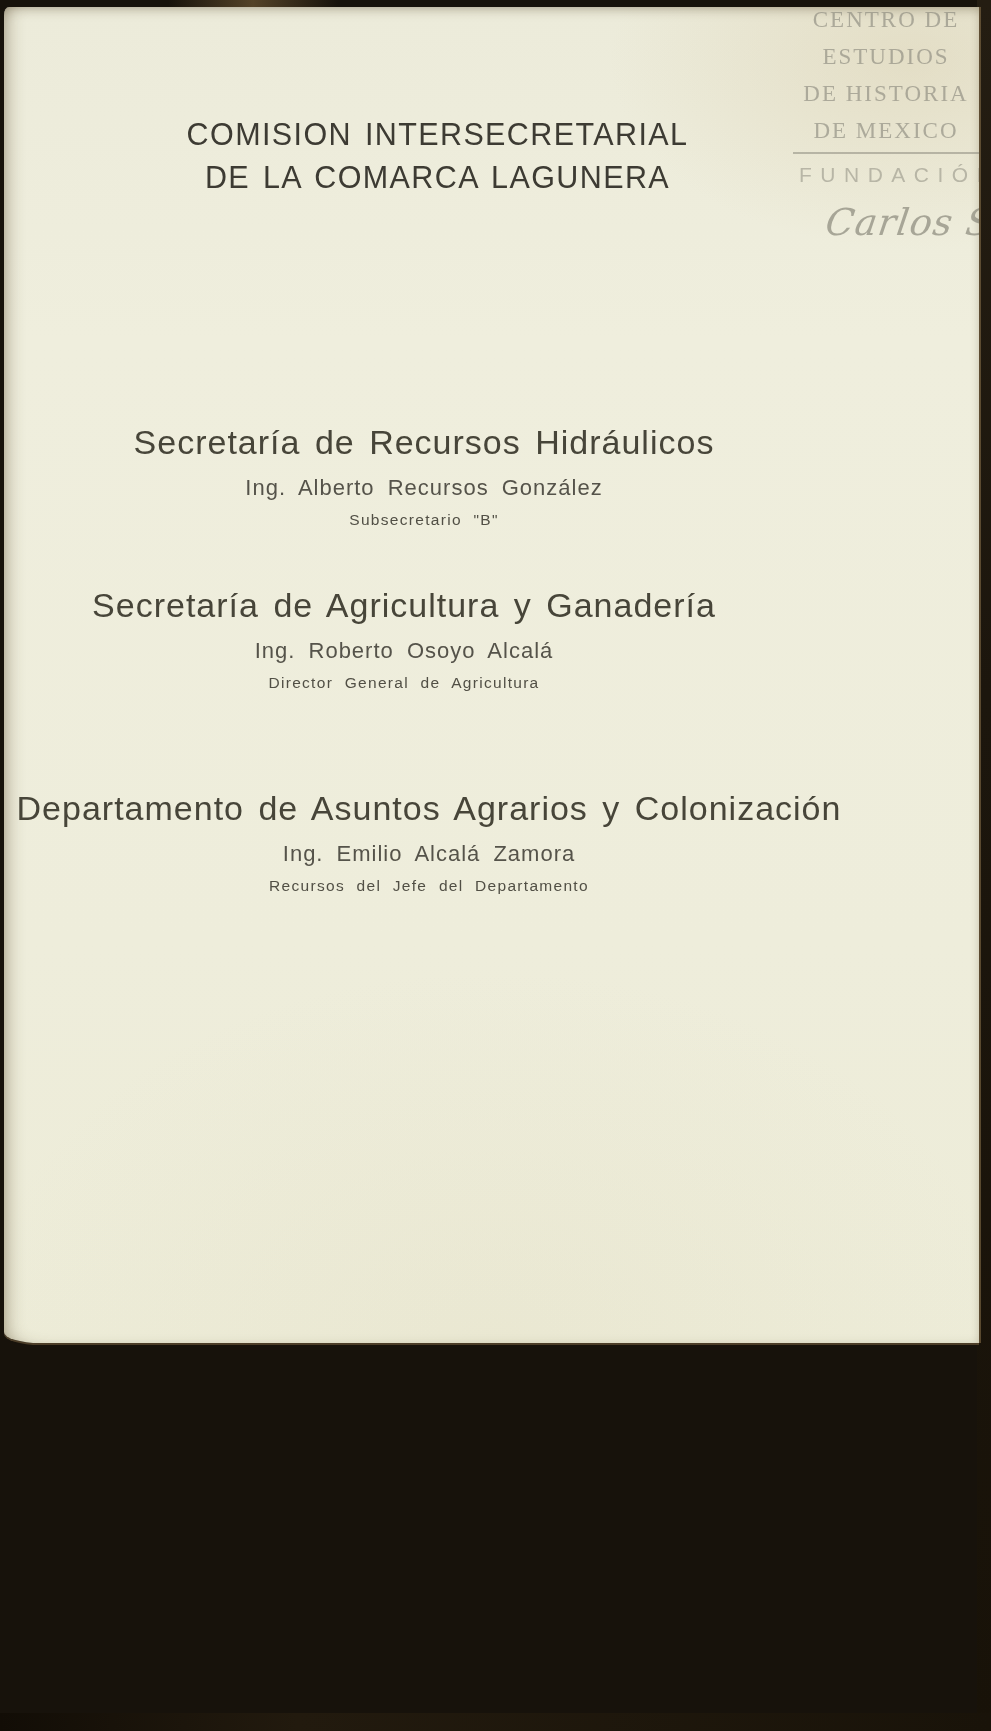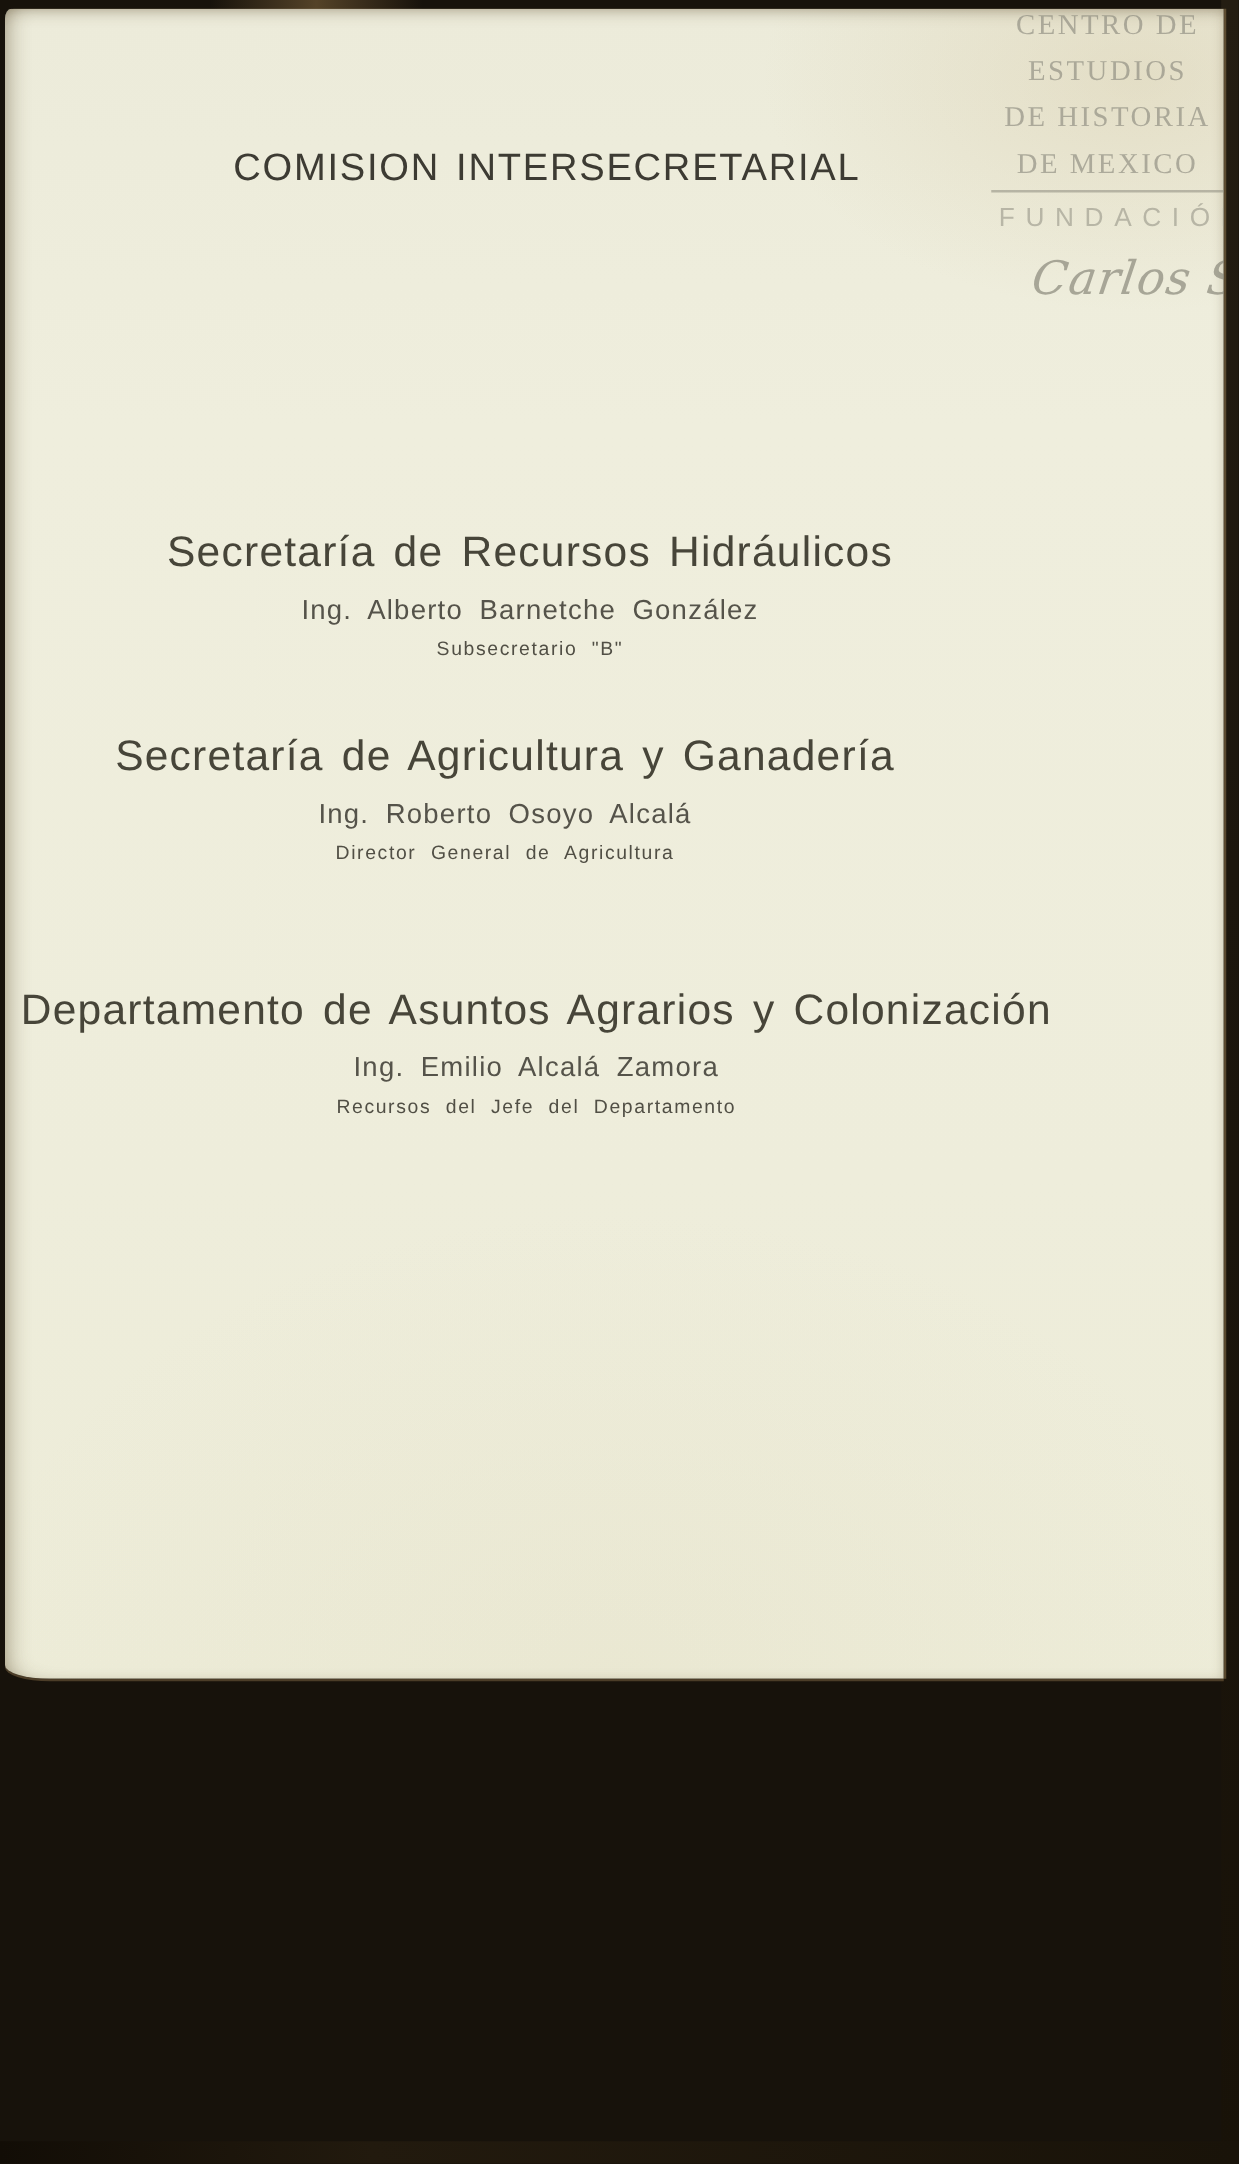--- a/index.html
+++ b/index.html
@@ -110,25 +110,26 @@
     <div>ESTUDIOS</div>
     <div>DE HISTORIA</div>
     <div>DE MEXICO</div>
   </div>
   <div class="wm-rule"></div>
   <div class="wm-foundation">FUNDACIÓN</div>
   <div class="wm-signature">Carlos Slim</div>
 
   <div class="title-block">
     <div class="title-line">COMISION INTERSECRETARIAL</div>
+    <div class="title-line">DE LA COMARCA LAGUNERA</div>
   </div>
 
   <div class="section section-1">
     <div class="org">Secretaría de Recursos Hidráulicos</div>
-    <div class="name">Ing. Alberto Barnetche González</div>
+    <div class="name">Ing. Alberto Recursos González</div>
     <div class="role">Subsecretario "B"</div>
   </div>
 
   <div class="section section-2">
     <div class="org">Secretaría de Agricultura y Ganadería</div>
     <div class="name">Ing. Roberto Osoyo Alcalá</div>
     <div class="role">Director General de Agricultura</div>
   </div>
 
   <div class="section section-3">

